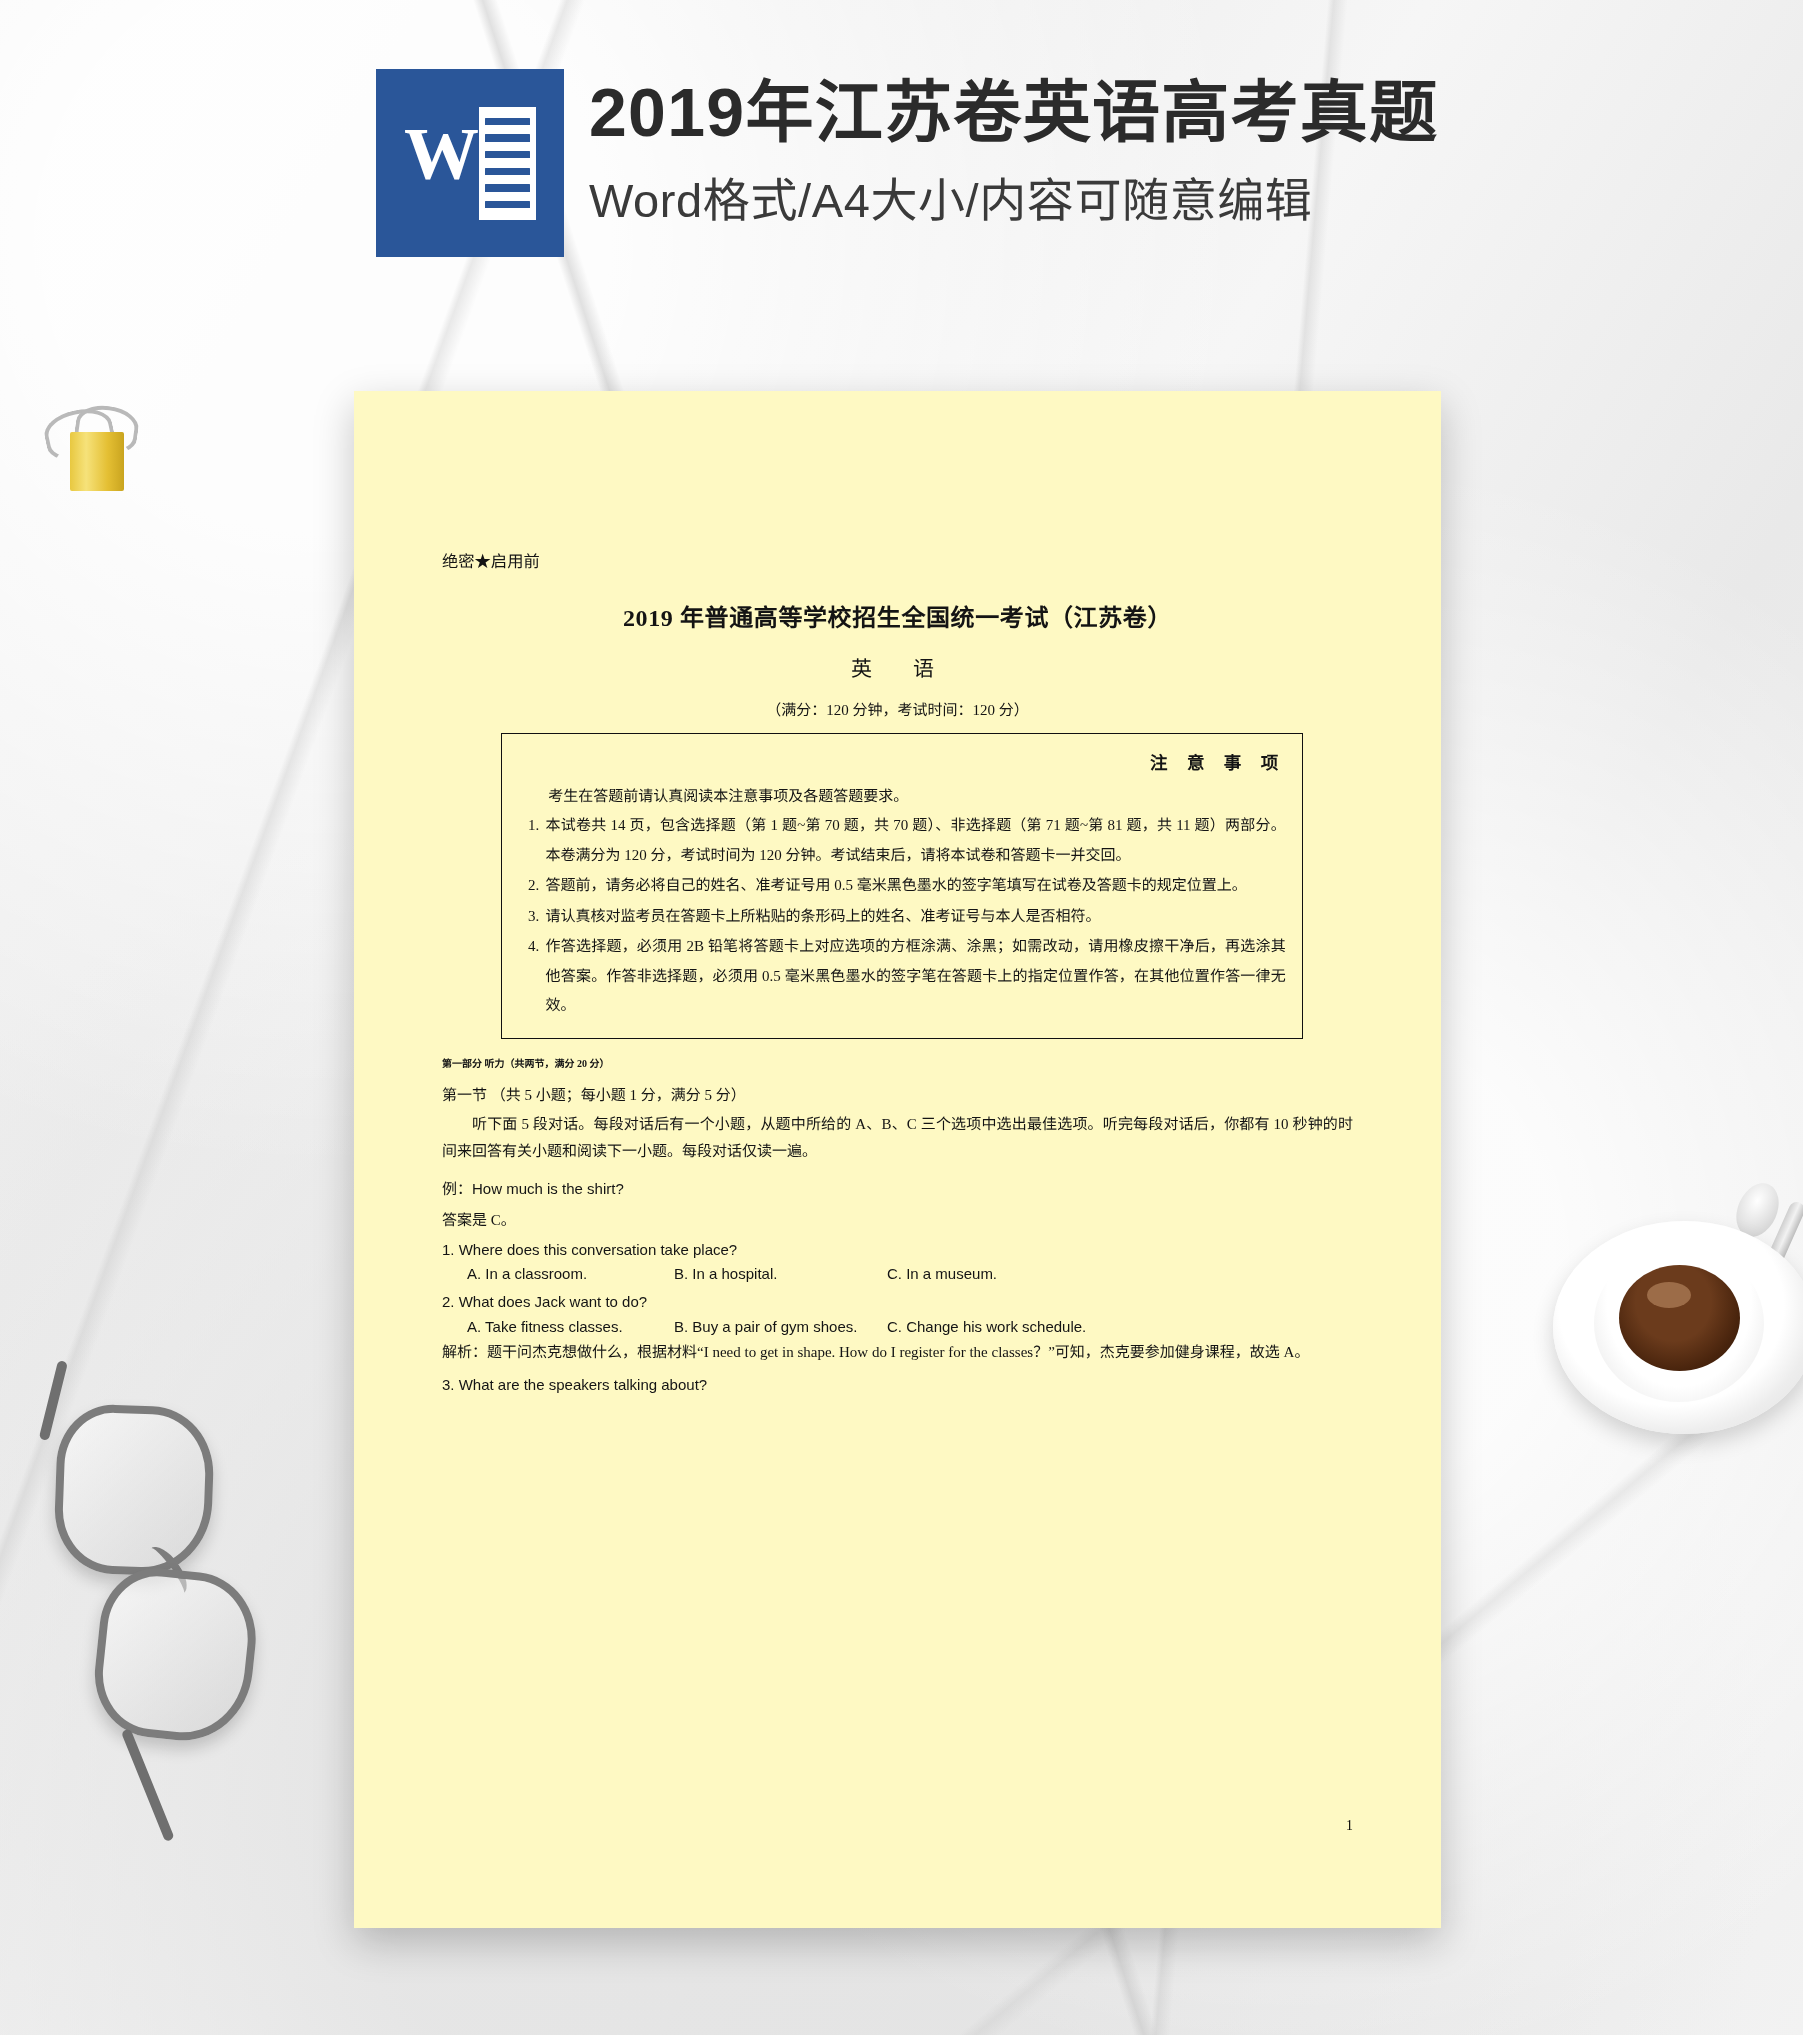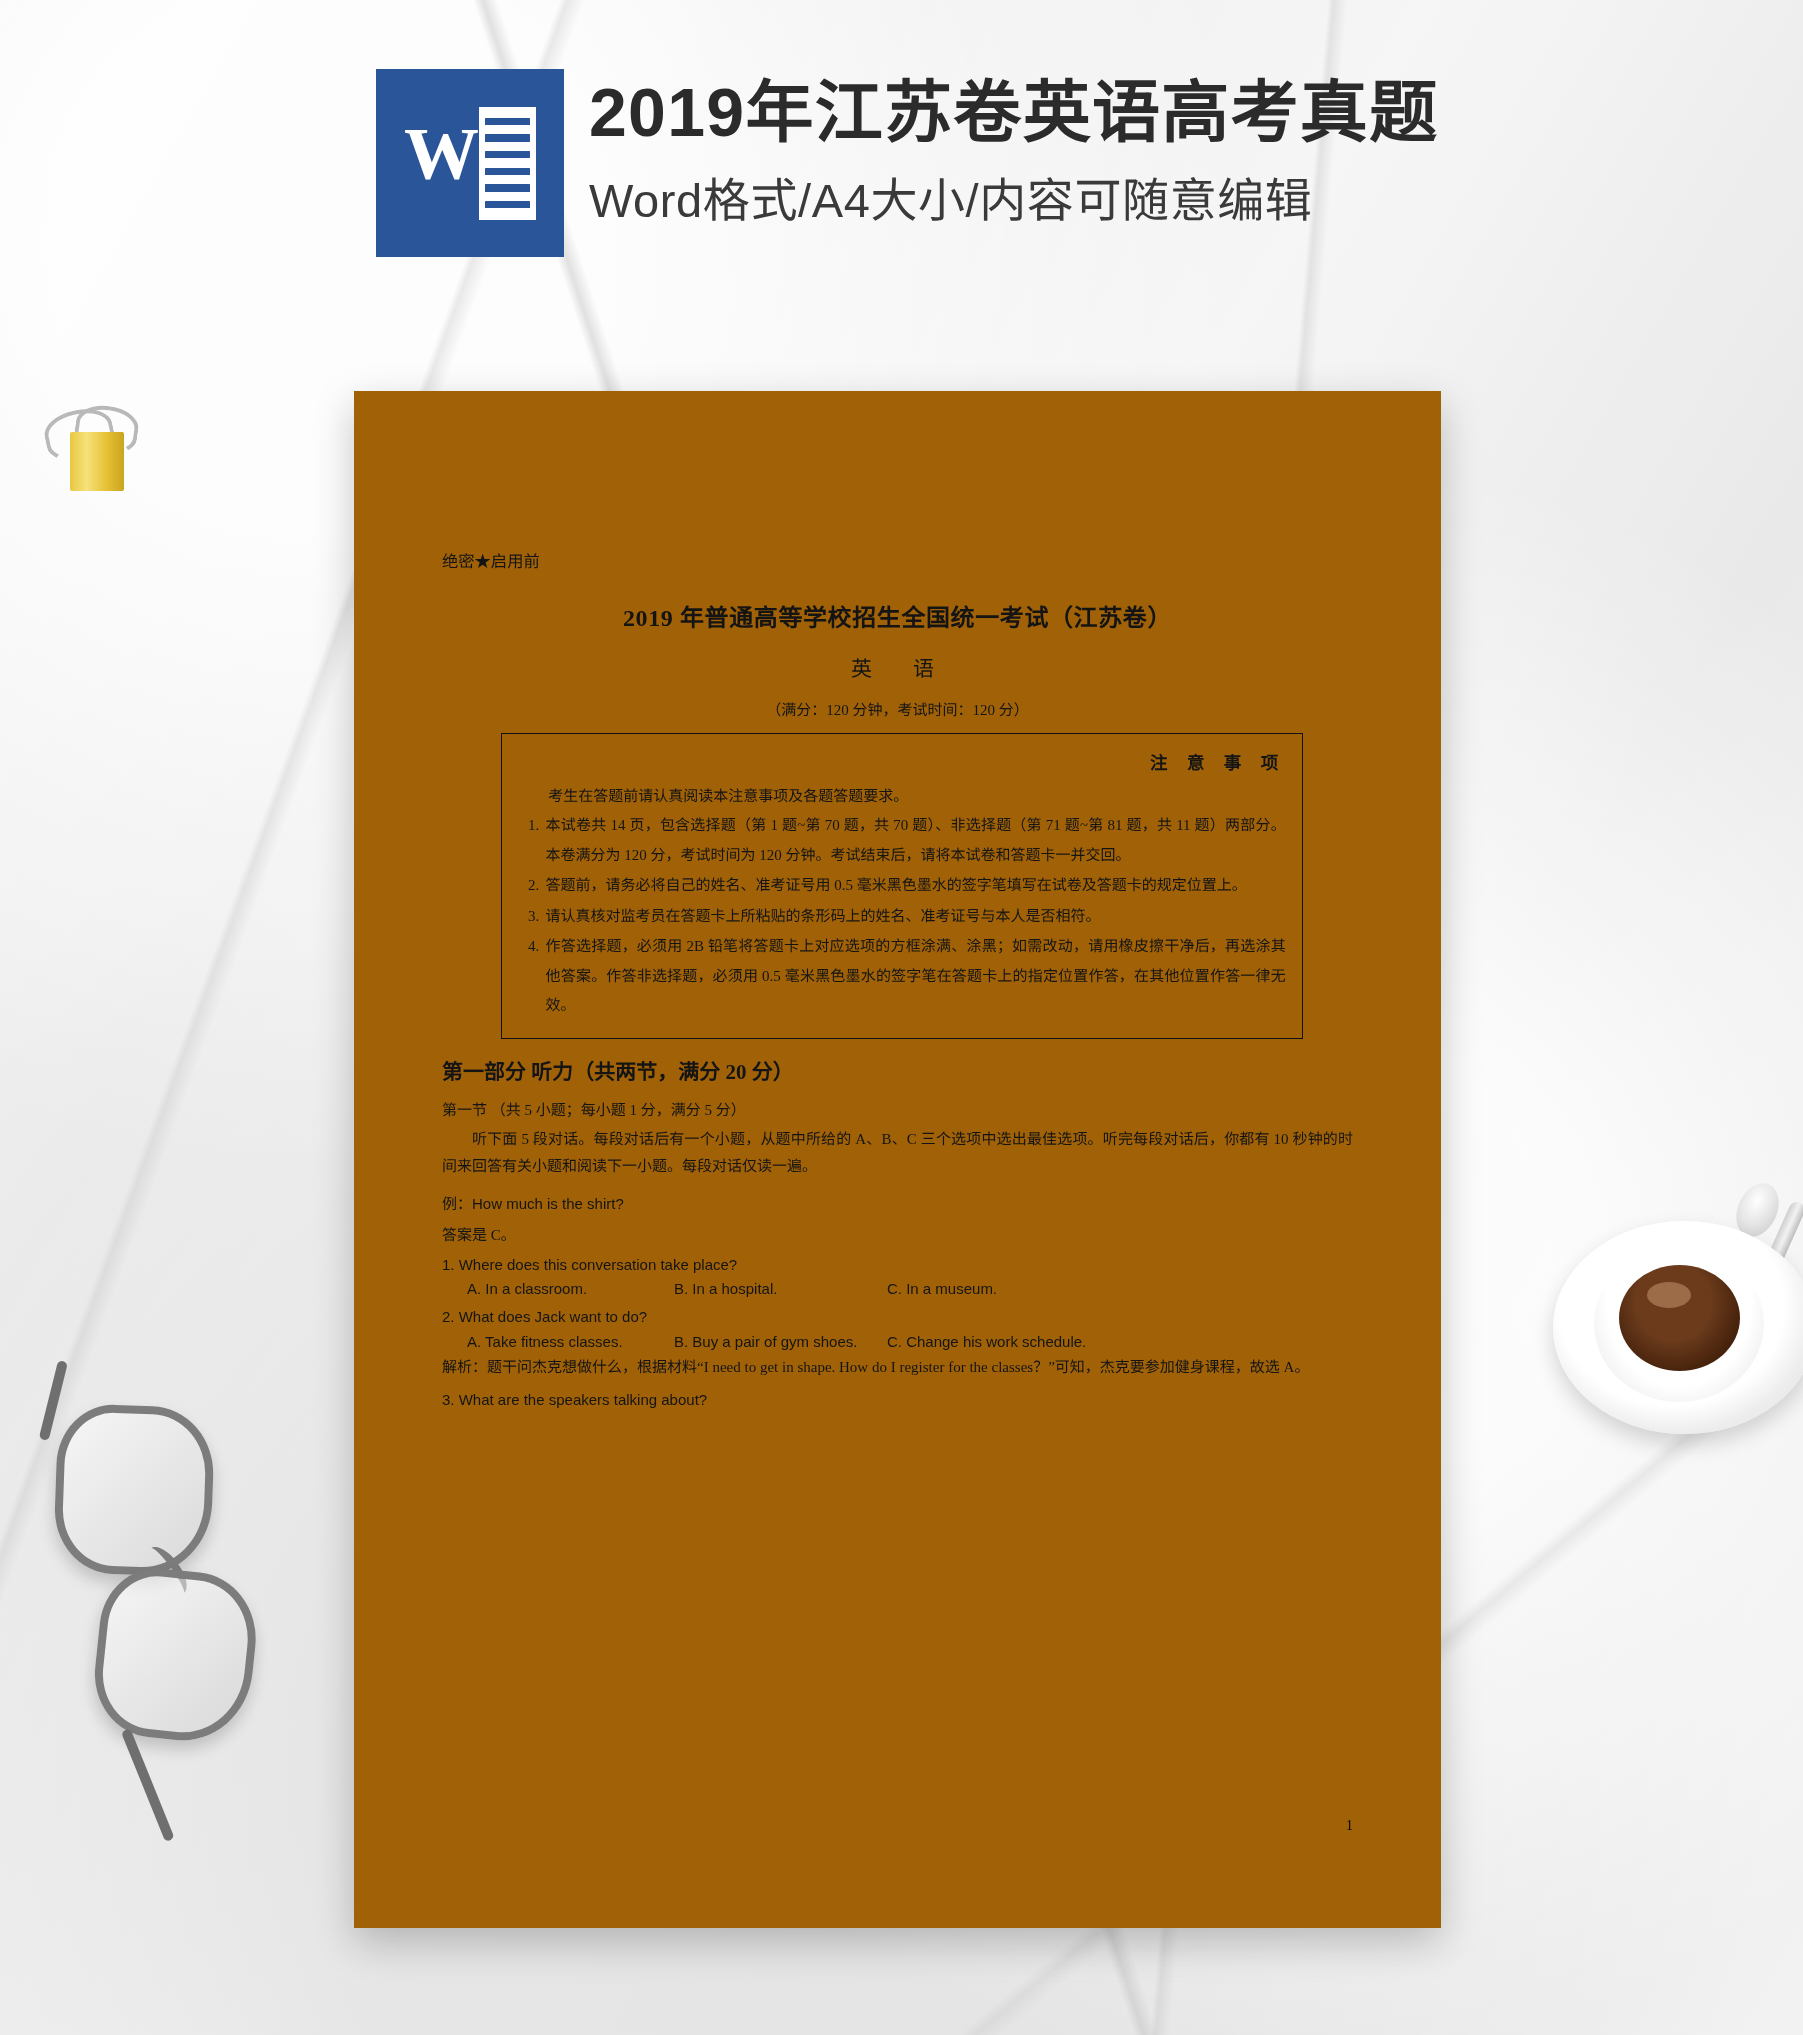--- a/index.html
+++ b/index.html
@@ -151,21 +151,21 @@
     position: absolute; left: 185px; top: 5px; width: 39px; height: 56px;
     background: radial-gradient(ellipse at 40% 35%, #ffffff, #c9c9c9);
     border-radius: 50%; transform: rotate(24deg);
   }
 
   
   .page {
     position: absolute;
     left: 354px; top: 391px;
     width: 1087px; height: 1537px;
-    background: #a16207;
+    background: #fef9c3;
     box-shadow: 0 13.8px 38px rgba(0,0,0,0.22);
   }
   .doc {
     position: absolute;
     left: 88px; top: 157px;
     width: 911px;
     font-family: "Liberation Serif", "DejaVu Serif", serif;
     color: #141414;
   }
   .secret { font-size: 16.3px; font-family: "Liberation Sans", sans-serif; }
@@ -191,21 +191,21 @@
   }
   .notice-lead { font-size: 15px; text-indent: 2em; margin-bottom: 6.3px; }
   .notice-list { list-style: none; margin: 0; padding: 0; }
   .notice-list li {
     font-size: 15px; line-height: 1.95;
     display: flex; gap: 6.3px; margin-bottom: 1.3px;
   }
   .notice-list li .num { flex: none; width: 21px; text-align: right; }
   .notice-list li .txt { flex: 1; text-align: justify; }
 
-  .part-head { font-size: 21px; margin-top: 16.3px; font-weight: bold; }
+  .part-head { font-size: 10px; margin-top: 16.3px; font-weight: bold; }
   .sec-head { font-size: 15px; margin-top: 12.5px; }
   .para { font-size: 15px; line-height: 1.85; margin-top: 8.8px; text-align: justify; }
   .para.indent { text-indent: 2em; margin-top: 7px; }
   .qline { font-size: 15px; margin-top: 11.3px; font-family: "Liberation Sans", sans-serif; }
   .opts {
     display: flex; font-size: 15px; margin-top: 7.5px; padding-left: 25px;
     font-family: "Liberation Sans", sans-serif;
   }
   .opts span { display: block; }
   .opts .o1 { width: 207px; }

